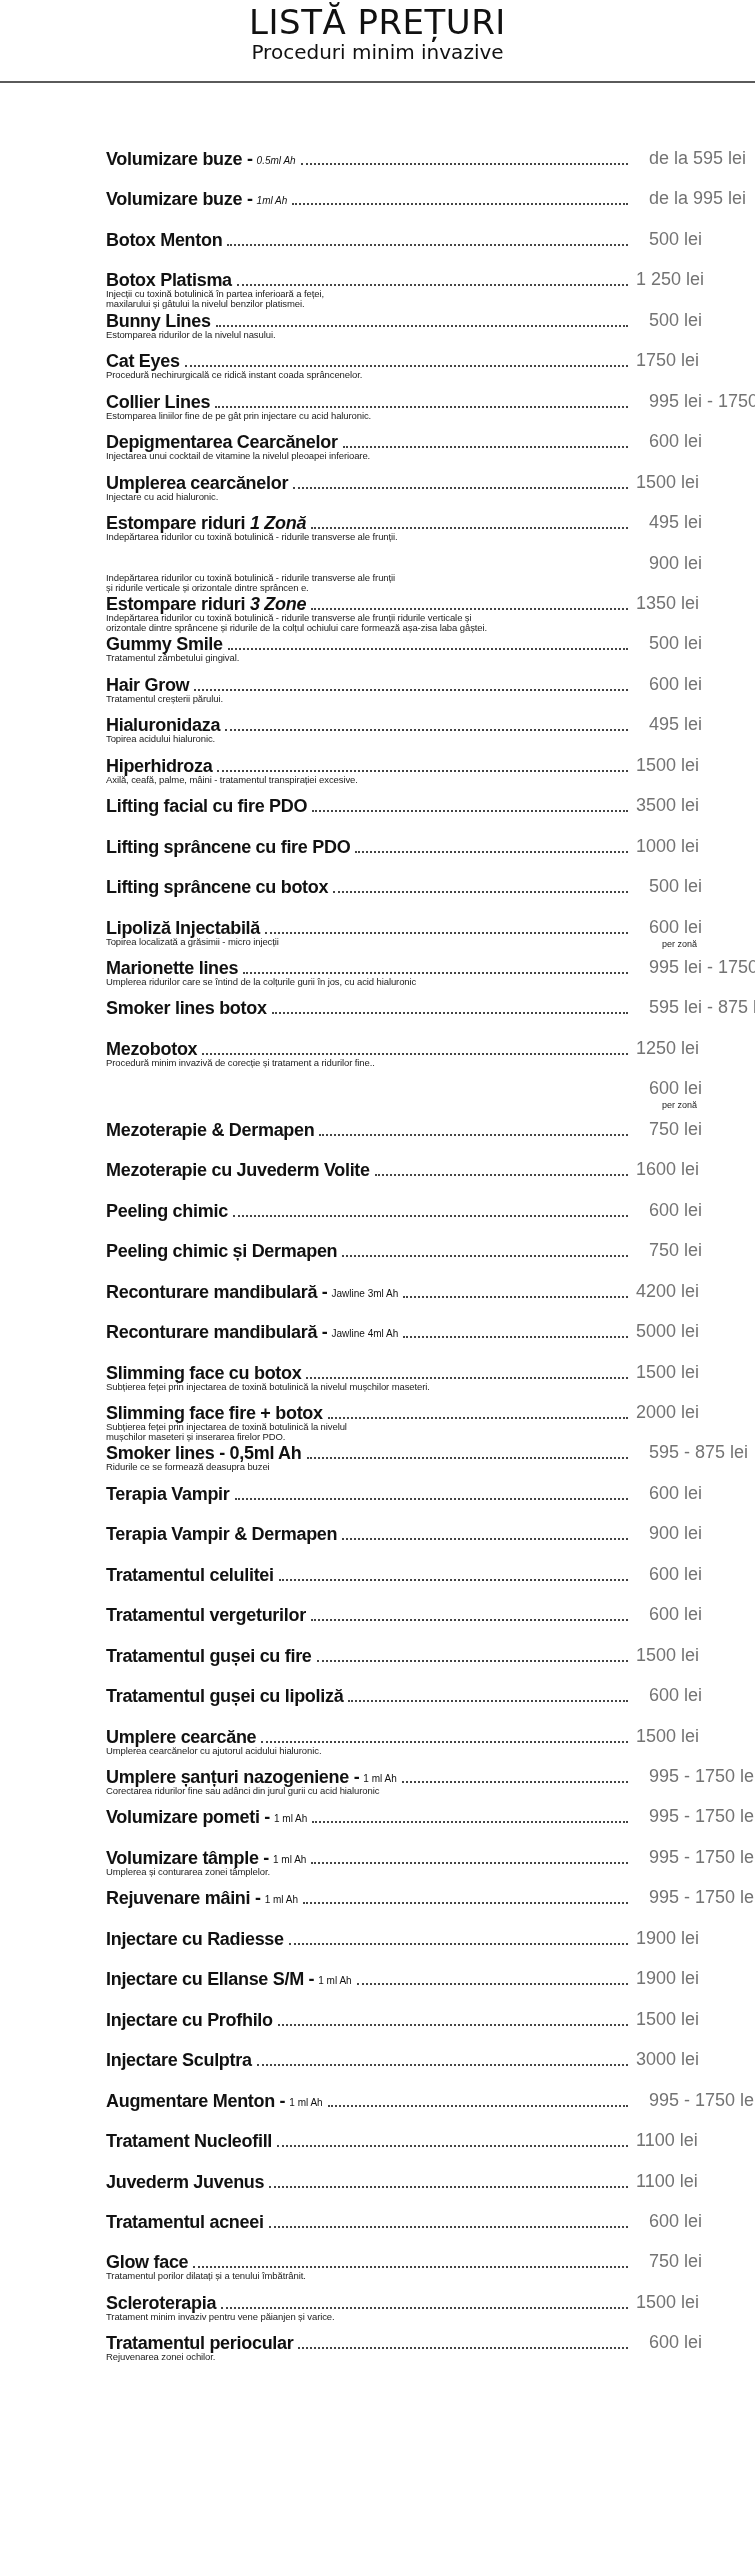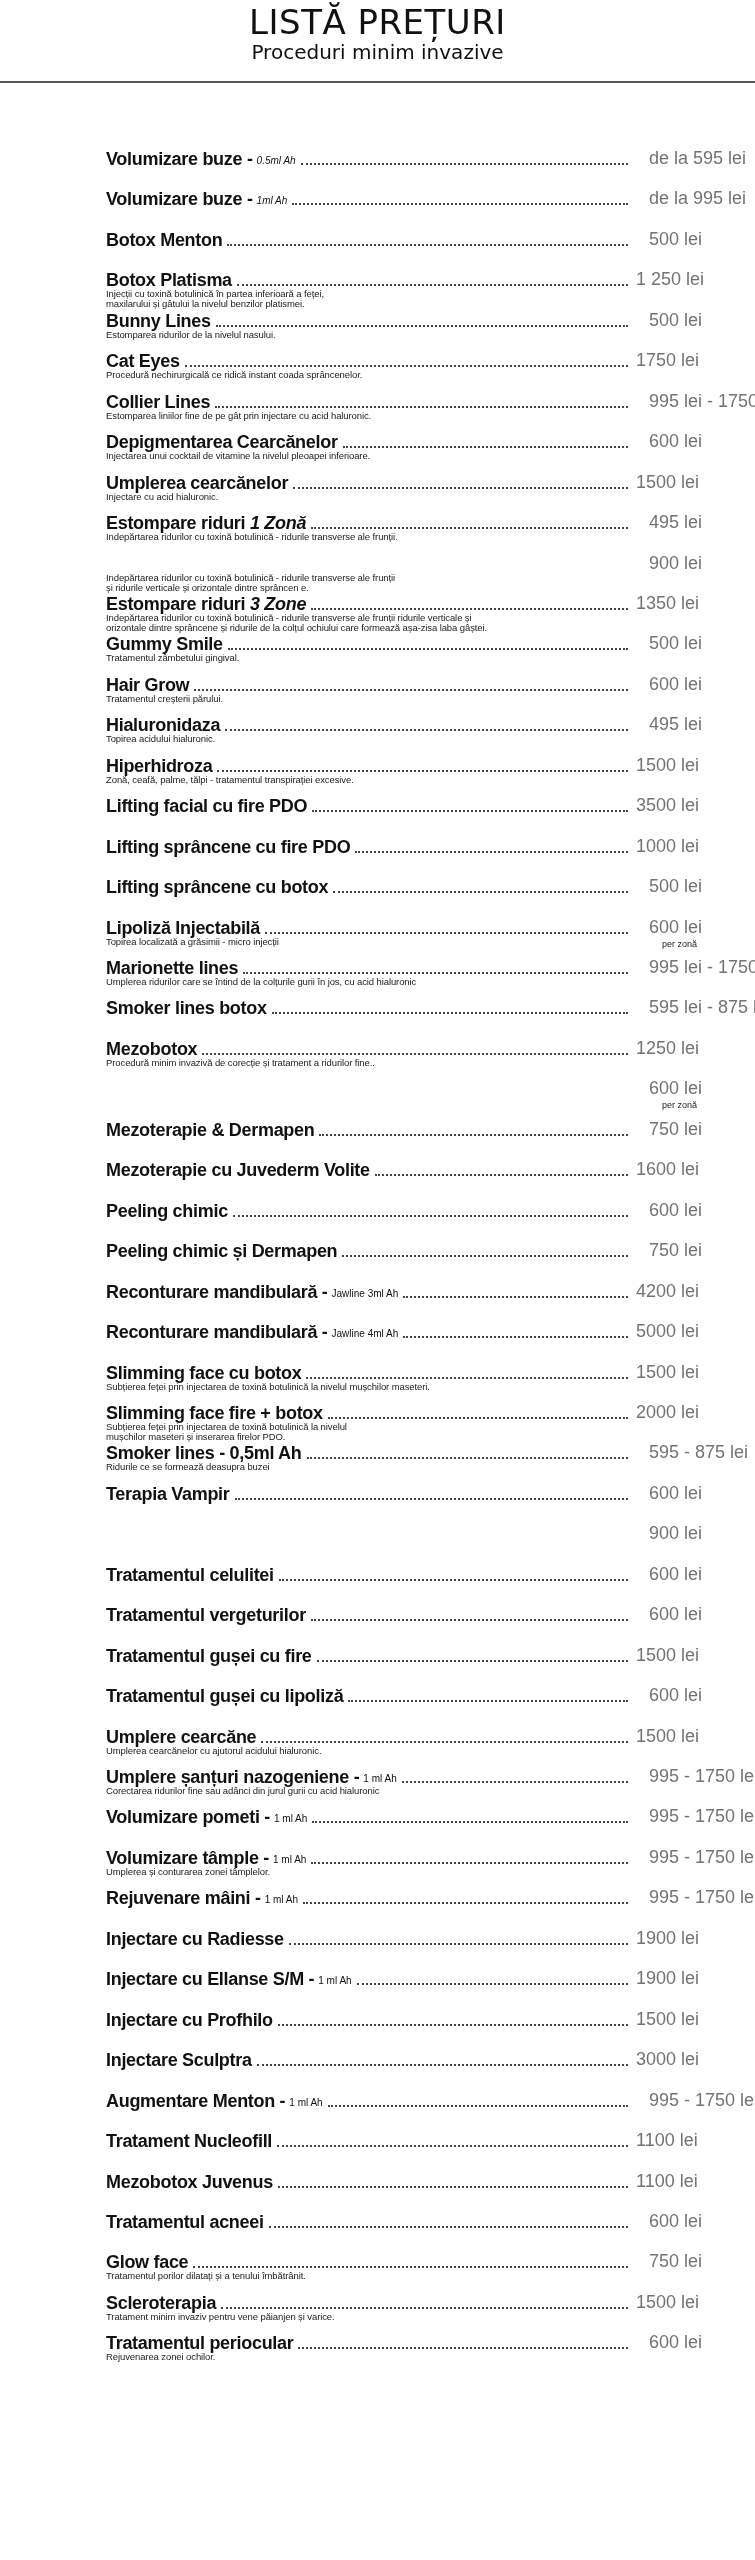--- a/index.html
+++ b/index.html
@@ -159,21 +159,21 @@
       </div>
       <div class="price">495 lei</div>
       <div class="desc">Topirea acidului hialuronic.</div>
     </div>
     <div class="row" style="top: 750.75px;">
       <div class="name-line">
         <span class="name"><span>Hiperhidroza</span></span>
         <span class="leader"></span>
       </div>
       <div class="price wide">1500 lei</div>
-      <div class="desc">Zonă, ceafă, palme, tălpi - tratamentul transpirației excesive.</div>
+      <div class="desc">Axilă, ceafă, palme, mâini - tratamentul transpirației excesive.</div>
     </div>
     <div class="row" style="top: 791.2px;">
       <div class="name-line">
         <span class="name"><span>Lifting facial cu fire PDO</span></span>
         <span class="leader"></span>
       </div>
       <div class="price wide">3500 lei</div>
     </div>
     <div class="row" style="top: 831.65px;">
       <div class="name-line">
@@ -295,20 +295,24 @@
       <div class="desc">Ridurile ce se formează deasupra buzei</div>
     </div>
     <div class="row" style="top: 1478.85px;">
       <div class="name-line">
         <span class="name"><span>Terapia Vampir</span></span>
         <span class="leader"></span>
       </div>
       <div class="price">600 lei</div>
     </div>
     <div class="row" style="top: 1519.3px;">
+      <div class="name-line">
+        <span class="name"><span>Terapia Vampir &amp; Dermapen</span></span>
+        <span class="leader"></span>
+      </div>
       <div class="price">900 lei</div>
     </div>
     <div class="row" style="top: 1559.75px;">
       <div class="name-line">
         <span class="name"><span>Tratamentul celulitei</span></span>
         <span class="leader"></span>
       </div>
       <div class="price">600 lei</div>
     </div>
     <div class="row" style="top: 1600.2px;">
@@ -413,21 +417,21 @@
     </div>
     <div class="row" style="top: 2126.05px;">
       <div class="name-line">
         <span class="name"><span>Tratament Nucleofill</span></span>
         <span class="leader"></span>
       </div>
       <div class="price wide">1100 lei</div>
     </div>
     <div class="row" style="top: 2166.5px;">
       <div class="name-line">
-        <span class="name"><span>Mezobotox Juvenus</span></span>
+        <span class="name"><span>Juvederm Juvenus</span></span>
         <span class="leader"></span>
       </div>
       <div class="price wide">1100 lei</div>
     </div>
     <div class="row" style="top: 2206.95px;">
       <div class="name-line">
         <span class="name"><span>Tratamentul acneei</span></span>
         <span class="leader"></span>
       </div>
       <div class="price">600 lei</div>

